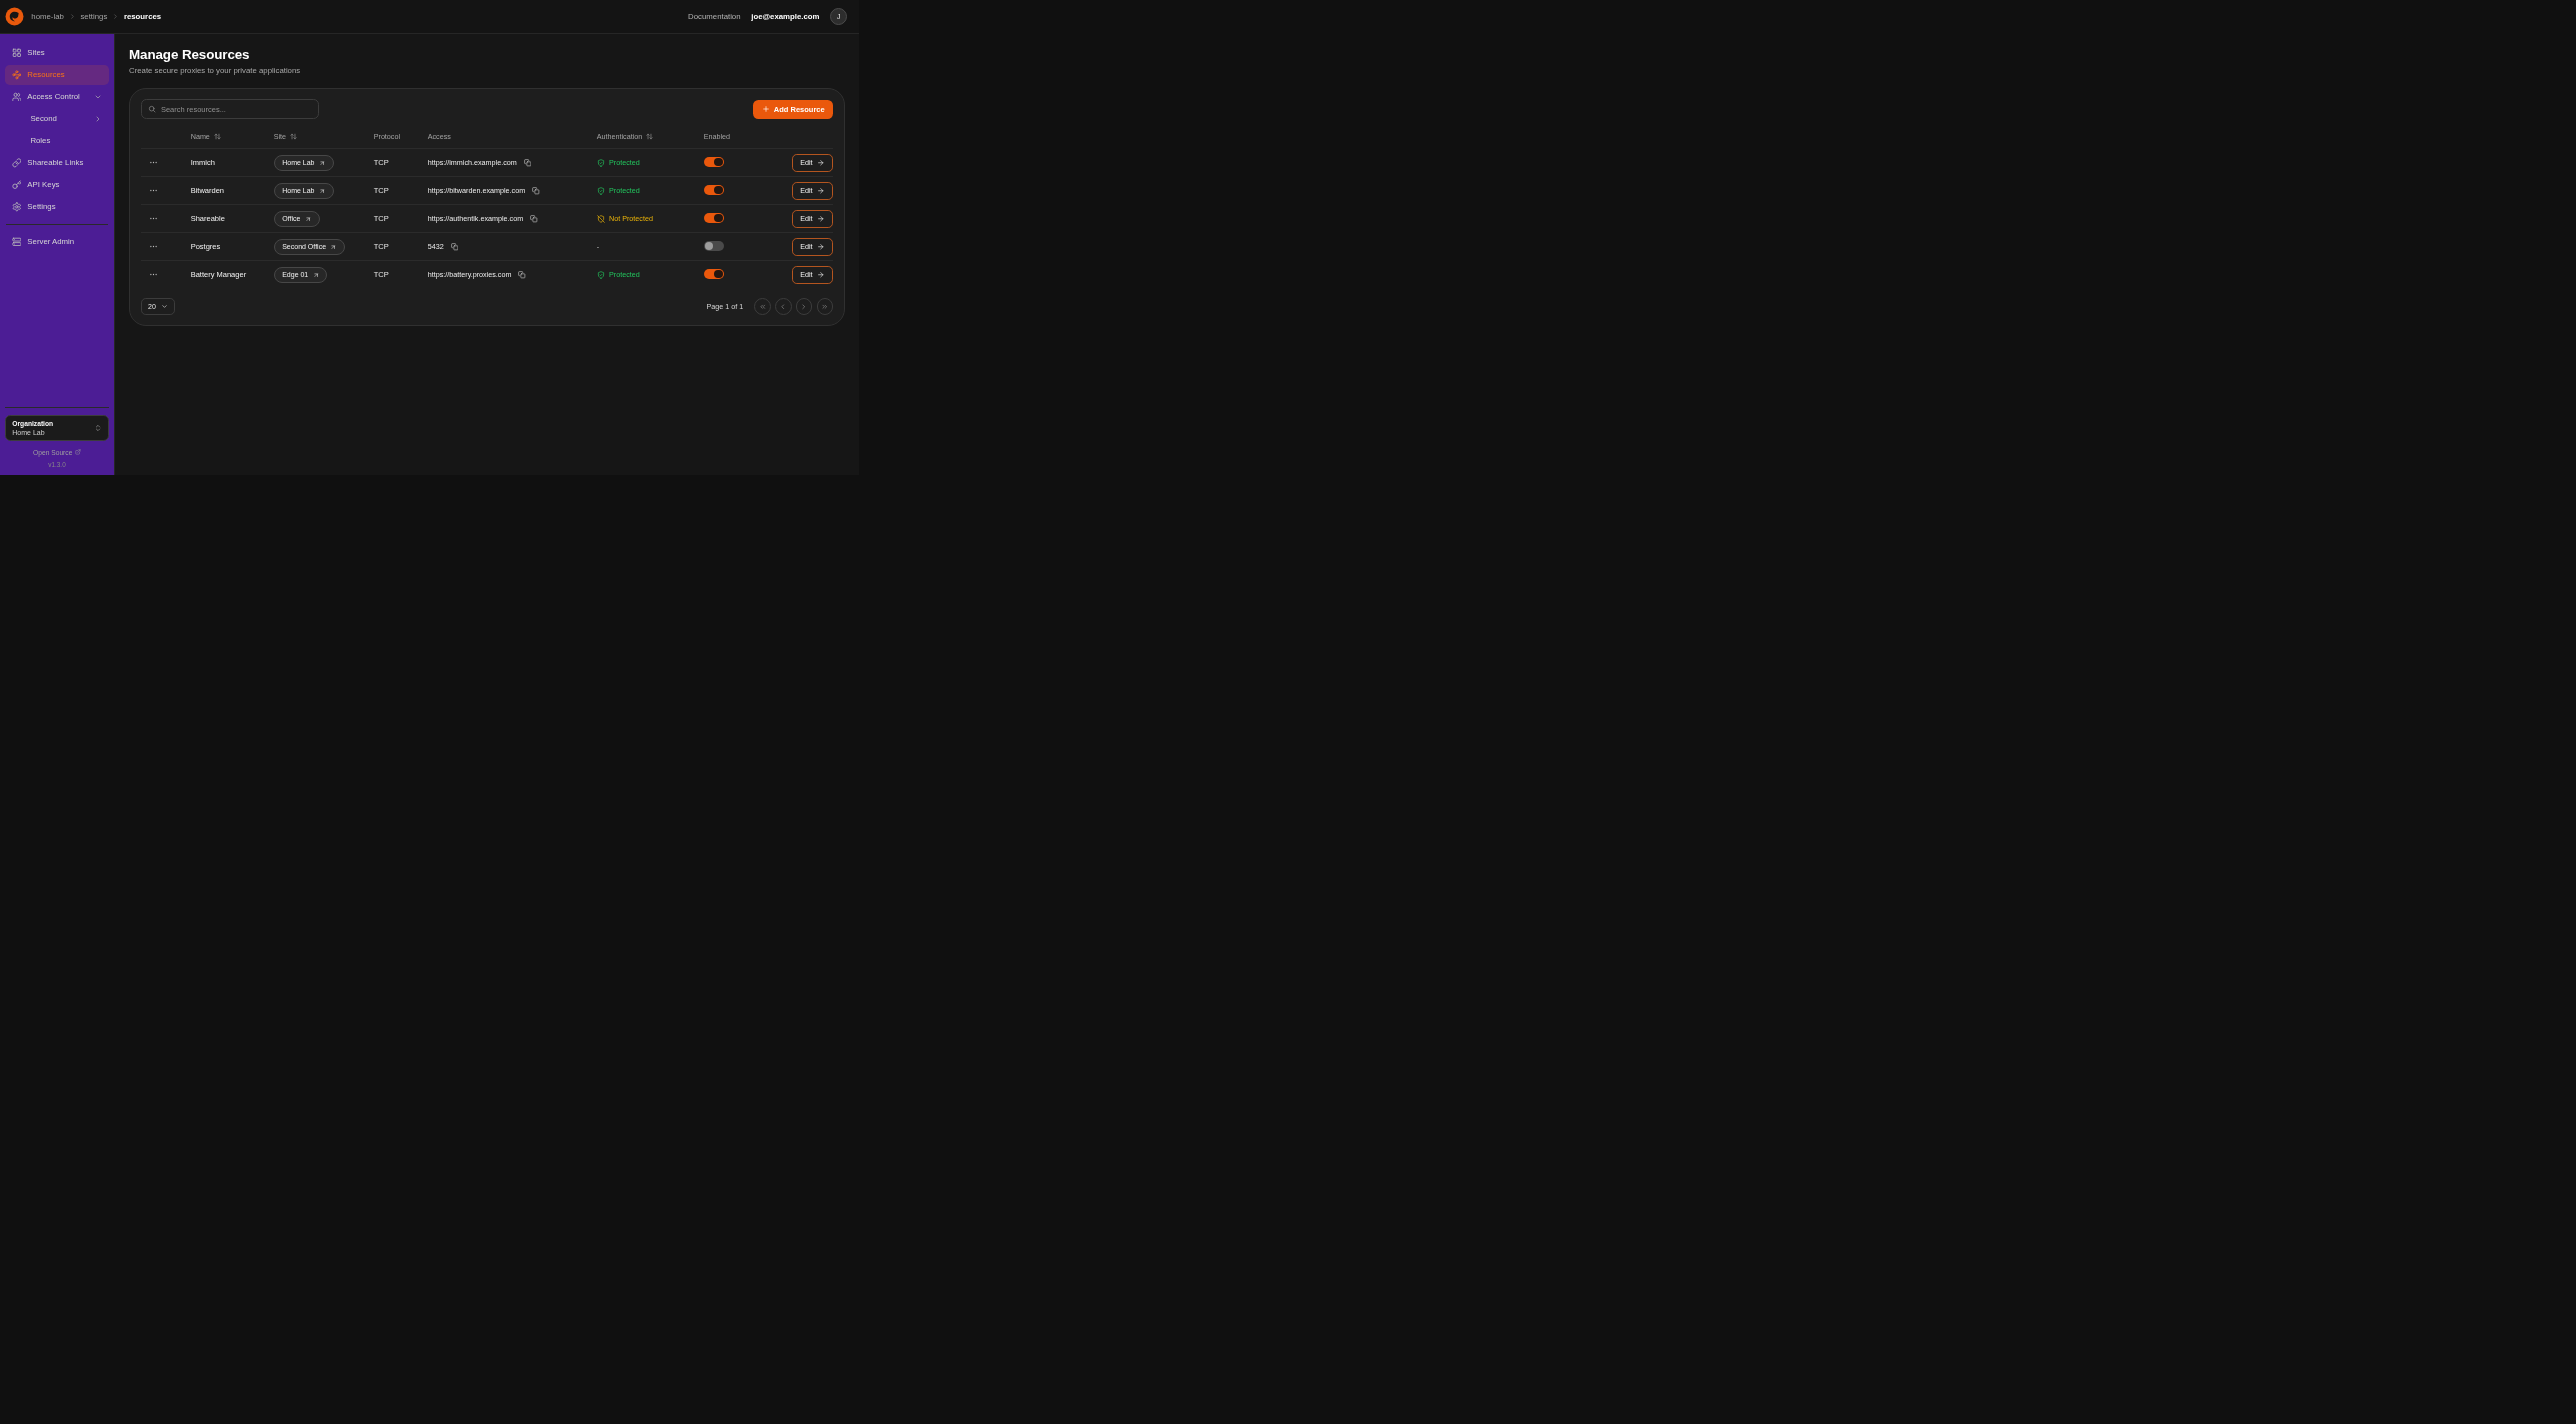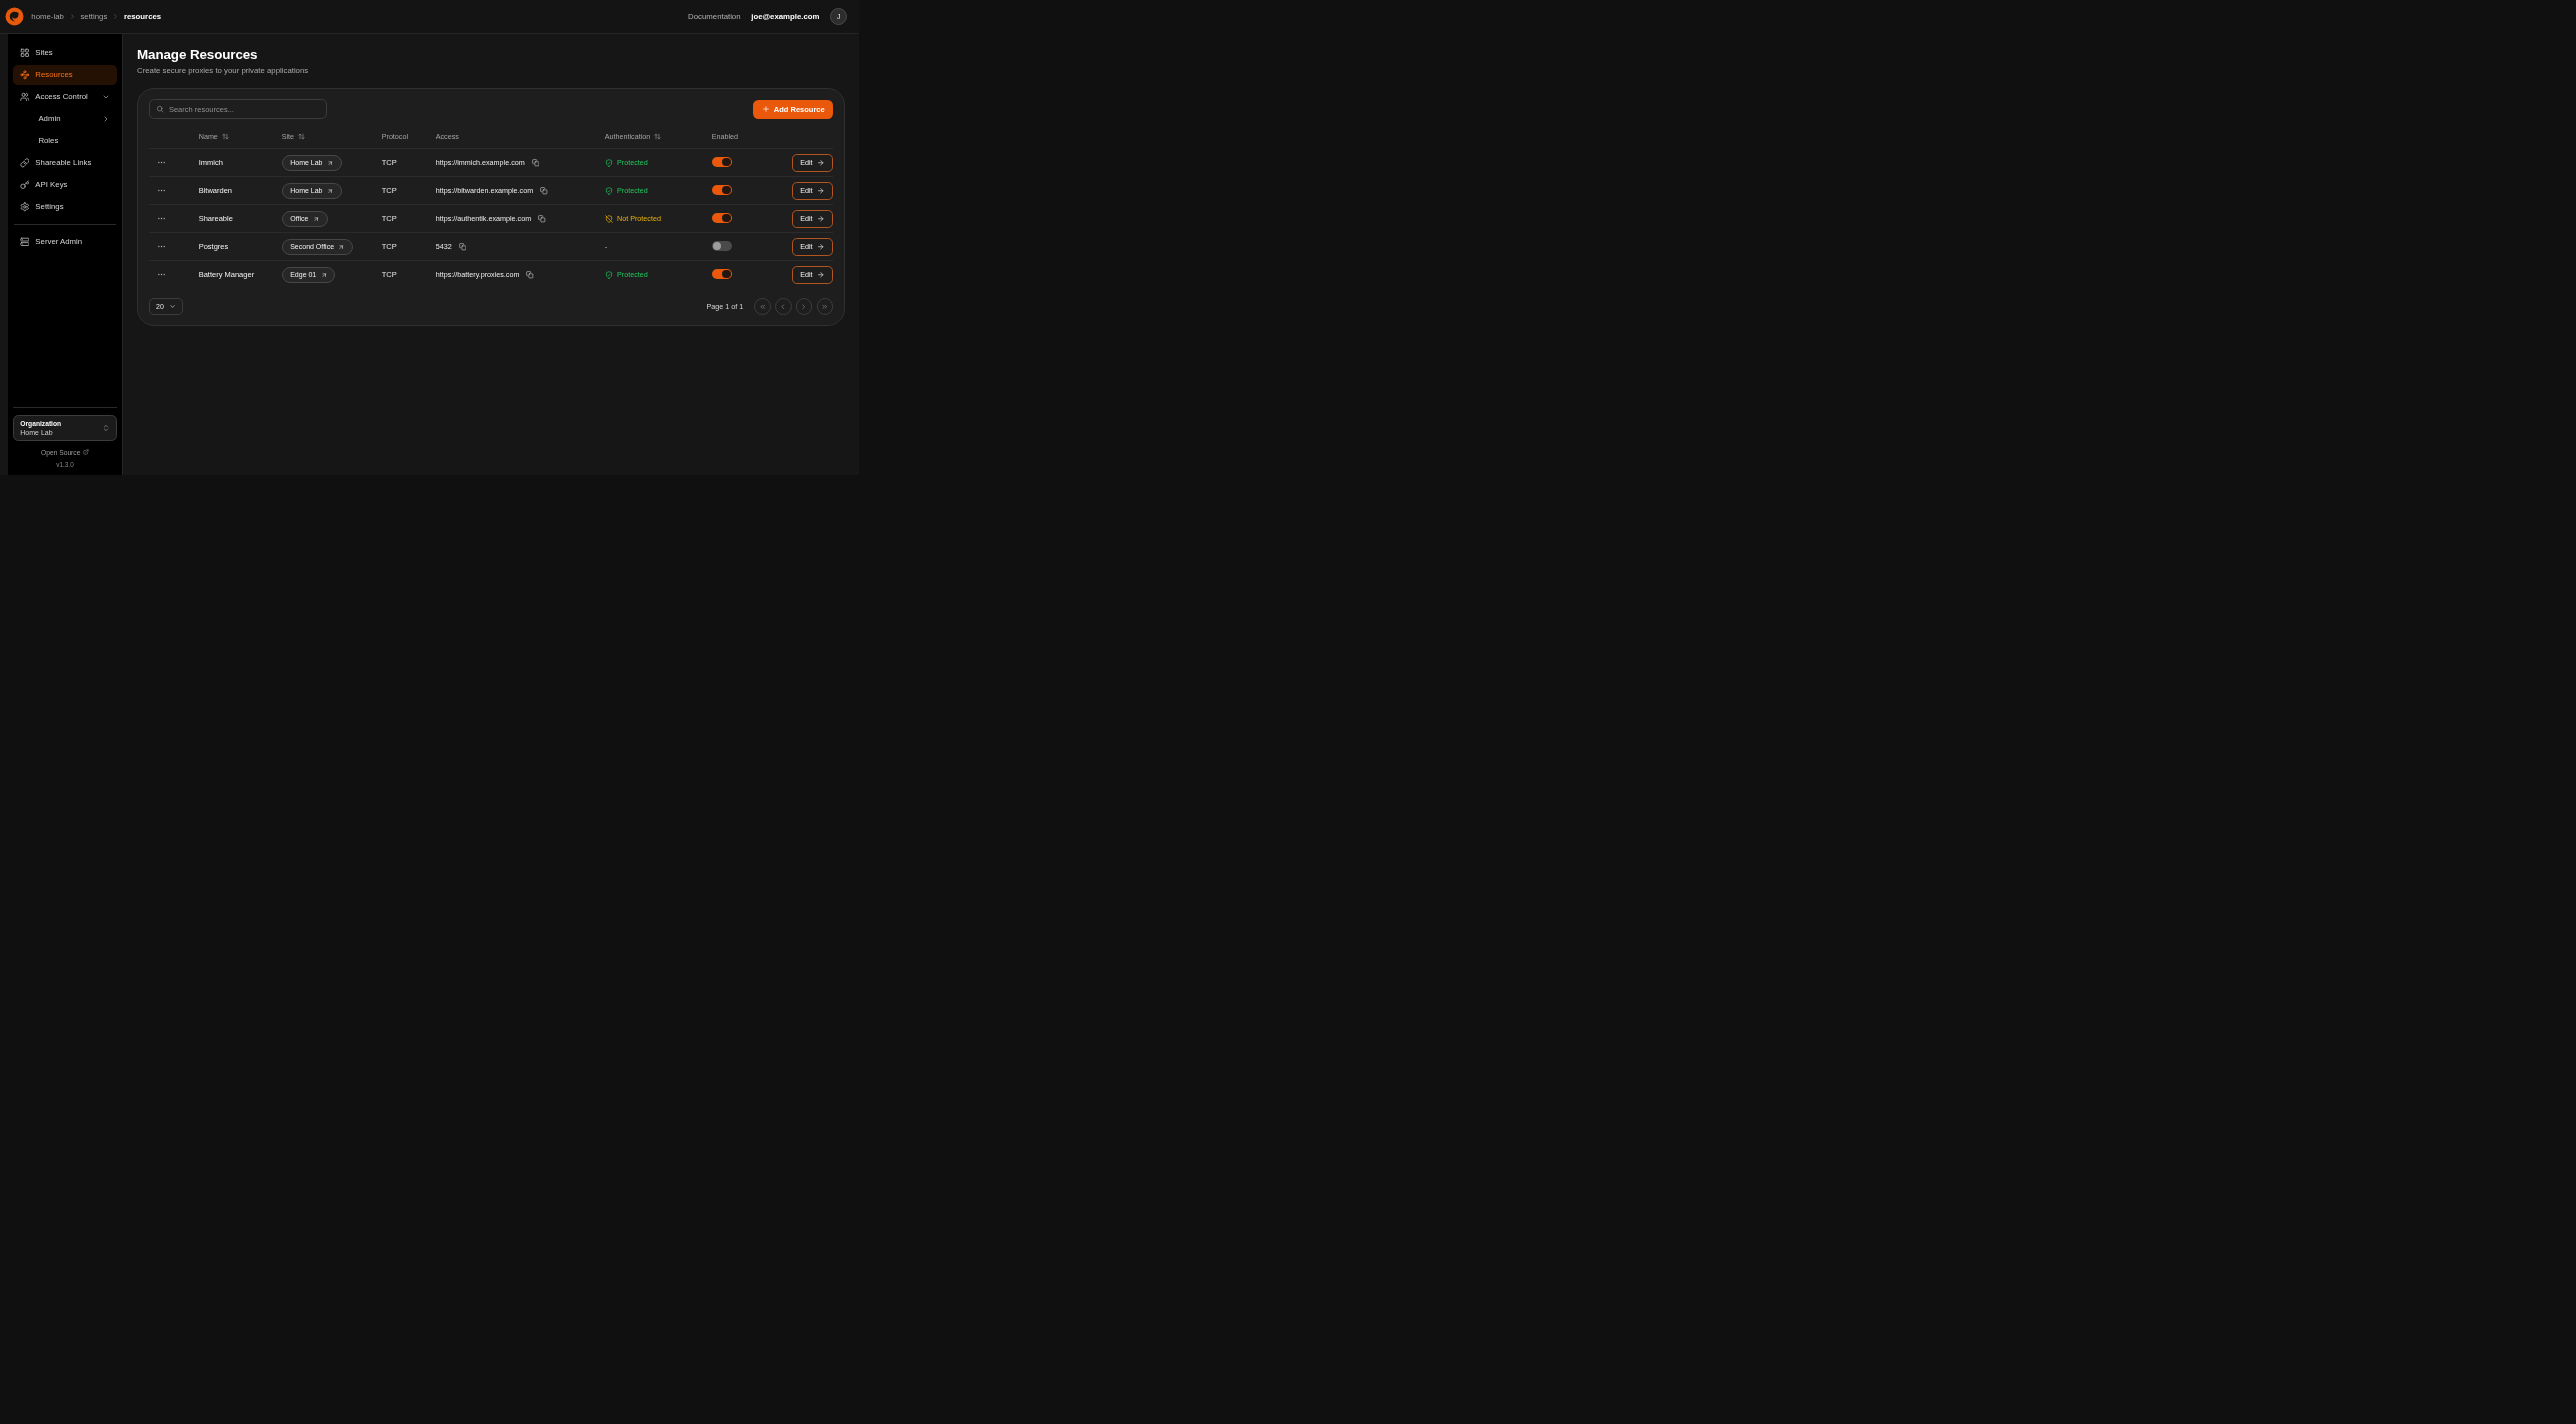--- a/index.html
+++ b/index.html
@@ -29,22 +29,22 @@
   .email { color:#ffffff; font-weight:700; font-size:7.8px; }
   .avatar {
     width:17px; height:17px; border-radius:50%; background:#2d2d2d; border:0.5px solid #4b4b4b;
     color:#e8e8e8; font-size:7px; display:flex; align-items:center; justify-content:center; cursor:pointer;
     font-family:"Liberation Sans", sans-serif;
   }
 
   
   .content { display:flex; flex:1; min-height:0; }
   .sidebar {
-    width:115px; flex:none; background:#000000; border-right:0.5px solid #262626;
-    display:flex; flex-direction:column; padding:8.6px 5.4px 7.5px;margin-left:8px;
+    width:115px; flex:none; background:#4c1d95; border-right:0.5px solid #262626;
+    display:flex; flex-direction:column; padding:8.6px 5.4px 7.5px;
   }
   .nav { display:flex; flex-direction:column; gap:1.6px; }
   .nav-item {
     display:flex; align-items:center; gap:5.9px; height:20.4px; padding:0 6.4px;
     border-radius:4.8px; color:#d6d6d6; font-size:7.8px; cursor:pointer;
   }
   .nav-item .nicon { display:flex; color:#bdbdbd; }
   .nav-item.active { background:rgba(249,115,22,0.15); color:#f97316; }
   .nav-item.active .nicon { color:#f97316; }
   .nav-item.sub { padding-left:25px; }
@@ -205,21 +205,21 @@
                 <path d="M16 3.13a4 4 0 0 1 0 7.75"></path>
               </svg>
           </span>
           <span class="nlabel">Access Control</span>
           <svg class="nav-chevron" width="8" height="8" viewBox="0 0 24 24">
               <path d="m6 9 6 6 6-6"></path>
             </svg>
         </div>
 
         <div class="nav-item sub">
-          <span class="nlabel">Admin</span>
+          <span class="nlabel">Second</span>
           <svg class="nav-chevron" width="8" height="8" viewBox="0 0 24 24">
               <path d="m9 6 6 6-6 6"></path>
             </svg>
         </div>
 
         <div class="nav-item sub">
           <span class="nlabel">Roles</span>
         </div>
 
         <div class="nav-item">

